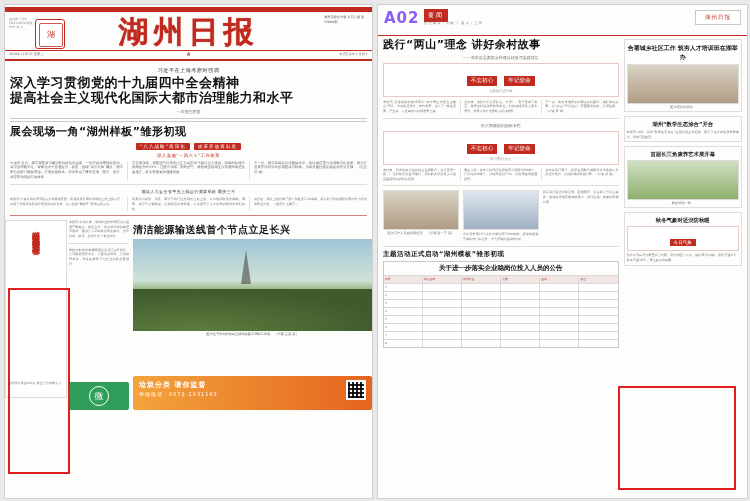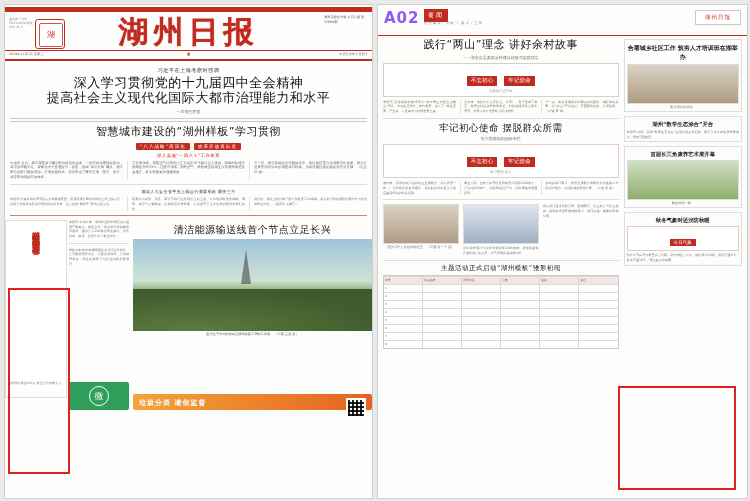--- a/index.html
+++ b/index.html
@@ -9,21 +9,21 @@
     font-family:"DejaVu Sans", sans-serif;
     overflow:hidden;
   }
   .sheet{position:relative;width:750px;height:501px;background:#e9e9e9;}
   .page{position:absolute;top:4px;background:#fdfdfb;border:1px solid #cfcfcf;overflow:hidden;}
   .page.left{left:4px;width:367px;height:493px;}
   .page.right{left:377px;width:369px;height:493px;}
 
   
   .cn{font-family:"DejaVu Sans", sans-serif;}
-  .hl{font-weight:normal;color:#111;letter-spacing:.5px;text-align:center;line-height:1.15;}
+  .hl{font-weight:bold;color:#111;letter-spacing:.5px;line-height:1.15;}
   .tiny{font-size:3.4px;line-height:1.45;color:#6b6b6b;text-align:justify;}
   .tiny2{font-size:3.1px;line-height:1.5;color:#777;text-align:justify;}
 
   
   .l-top{position:relative;height:54px;border-bottom:2px solid #c12a1f;}
   .l-topbar{position:absolute;top:2px;left:0;width:100%;height:5px;background:#c12a1f;}
   .l-topbar span{font-size:3.4px;color:#fff;line-height:5px;padding-left:4px;letter-spacing:1px;}
   .masthead{position:absolute;top:10px;left:50%;transform:translateX(-50%);
     font-size:30px;font-weight:bold;color:#c12a1f;letter-spacing:5px;line-height:34px;
     text-shadow:0 0 1px #c12a1f;}
@@ -65,21 +65,21 @@
   .vtitle{writing-mode:vertical-rl;text-orientation:upright;font-size:7.5px;font-weight:bold;color:#c12a1f;
     line-height:11px;margin:4px auto;height:150px;letter-spacing:1px;}
   .lb-col2{position:absolute;left:64px;top:0;width:60px;height:176px;}
   .lb-main{position:absolute;left:128px;top:0;right:0;height:176px;}
   .photo{background:linear-gradient(#9fc4d8,#cfe3d6 45%,#7ea05c 60%,#4d6b3a);position:relative;overflow:hidden;}
   .photo .tower{position:absolute;left:45%;top:12%;width:0;height:0;border-left:5px solid transparent;
     border-right:5px solid transparent;border-bottom:34px solid rgba(60,60,60,.55);}
   .photo .hill{position:absolute;bottom:0;left:-10%;width:120%;height:45%;
     background:radial-gradient(ellipse at 30% 100%, #5d7c3f 0%, #3f5a2c 70%);}
   .cap{font-size:3.2px;color:#666;margin-top:1px;text-align:center;}
-  .adbar{position:absolute;left:128px;bottom:0;right:0;height:16px;background:linear-gradient(90deg,#f3a33c,#e4641f);
+  .adbar{position:absolute;left:128px;bottom:0;right:0;height:34px;background:linear-gradient(90deg,#f3a33c,#e4641f);
     border-radius:2px;color:#fff;}
   .adbar .t1{position:absolute;left:6px;top:4px;font-size:7px;font-weight:bold;letter-spacing:1px;}
   .adbar .t2{position:absolute;left:6px;top:15px;font-size:5px;letter-spacing:1px;}
   .adbar .qr{position:absolute;right:6px;top:4px;width:20px;height:20px;background:#fff;}
   .adbar .qr i{display:block;margin:2px;width:16px;height:16px;
     background:
       repeating-linear-gradient(90deg,#222 0 2px,#fff 2px 4px),
       repeating-linear-gradient(0deg,#222 0 2px,#fff 2px 4px);
     background-blend-mode:multiply;font-style:normal;}
   .greenbtn{position:absolute;left:64px;bottom:0;width:60px;height:28px;background:#2f9e5a;border-radius:2px;}
@@ -147,21 +147,21 @@
 
     <div class="l-body">
       <div class="kicker cn">习近平在上海考察时强调</div>
       <div class="hl head1 cn">
         <span class="line">深入学习贯彻党的十九届四中全会精神</span>
         <span class="line">提高社会主义现代化国际大都市治理能力和水平</span>
       </div>
       <div class="subhead cn">—本报生辉堂</div>
       <div class="dbl"></div>
 
-      <div class="hl head2 cn">智慧城市建设的“湖州样板”学习贯彻</div>
+      <div class="hl head2 cn">展会现场一角“湖州样板”雏形初现</div>
       <div class="badgeline">
         <span class="badge cn">“八八战略”再深化</span>
         <span class="badge cn">改革开放再出发</span>
       </div>
       <div class="kicker cn" style="font-size:4.4px;color:#c12a1f;">深入实施“一四六十”工作体系</div>
 
       <div class="threecol">
         <div class="col">
           <div class="tiny">
             本报讯 近日，我市智慧城市建设取得阶段性成果，一批应用场景陆续落地，城市治理数字化、智能化水平显著提升。据悉，围绕“城市大脑”建设，我市整合各部门数据资源，打通信息孤岛，初步形成了覆盖交通、医疗、教育、城管等领域的应用体系。
@@ -278,21 +278,20 @@
               </div>
             </div>
             <div class="col colrule" style="padding-left:3px;">
               <div class="tiny2">
                 下一步，余村将继续深化美丽乡村建设，讲好余村故事，让“两山”理念在更广范围落地生根、开花结果。（记者 李 斌）
               </div>
             </div>
           </div>
 
           <div class="rule"></div>
-          <div class="hl rhead2 cn">牢记初心使命    摆脱群众所需</div>
           <div class="subhead cn">第六期楼组织国际专栏</div>
 
           <div class="redbox-art" style="margin-top:3px;">
             <span class="b1 cn">不忘初心</span>
             <span class="b1 cn">牢记使命</span>
             <div class="b2 cn">学习贯彻·热点</div>
           </div>
 
           <div class="threecol" style="margin-top:3px;">
             <div class="col">
@@ -329,20 +328,21 @@
               <div class="tiny2">
                 相关部门通过补贴引导、区域限行、联合执法等综合措施，推动高排放车辆加快退出，并同步推广新能源车辆应用。
               </div>
             </div>
           </div>
 
           <div class="rule"></div>
           <div class="hl rhead3 cn" style="font-size:6.5px;">主题活动正式启动“湖州模板”雏形初现</div>
 
           <div class="tablebox">
+            <div class="tt cn">关于进一步落实企业稳岗位投入人员的公告</div>
             <div class="grid-rows">
               <div class="h">序号</div>
               <div class="h">单位名称</div>
               <div class="h">所属行业</div>
               <div class="h">人数</div>
               <div class="h">金额</div>
               <div class="h">备注</div>
               <div>1</div>
                 <div></div>
                 <div></div>

